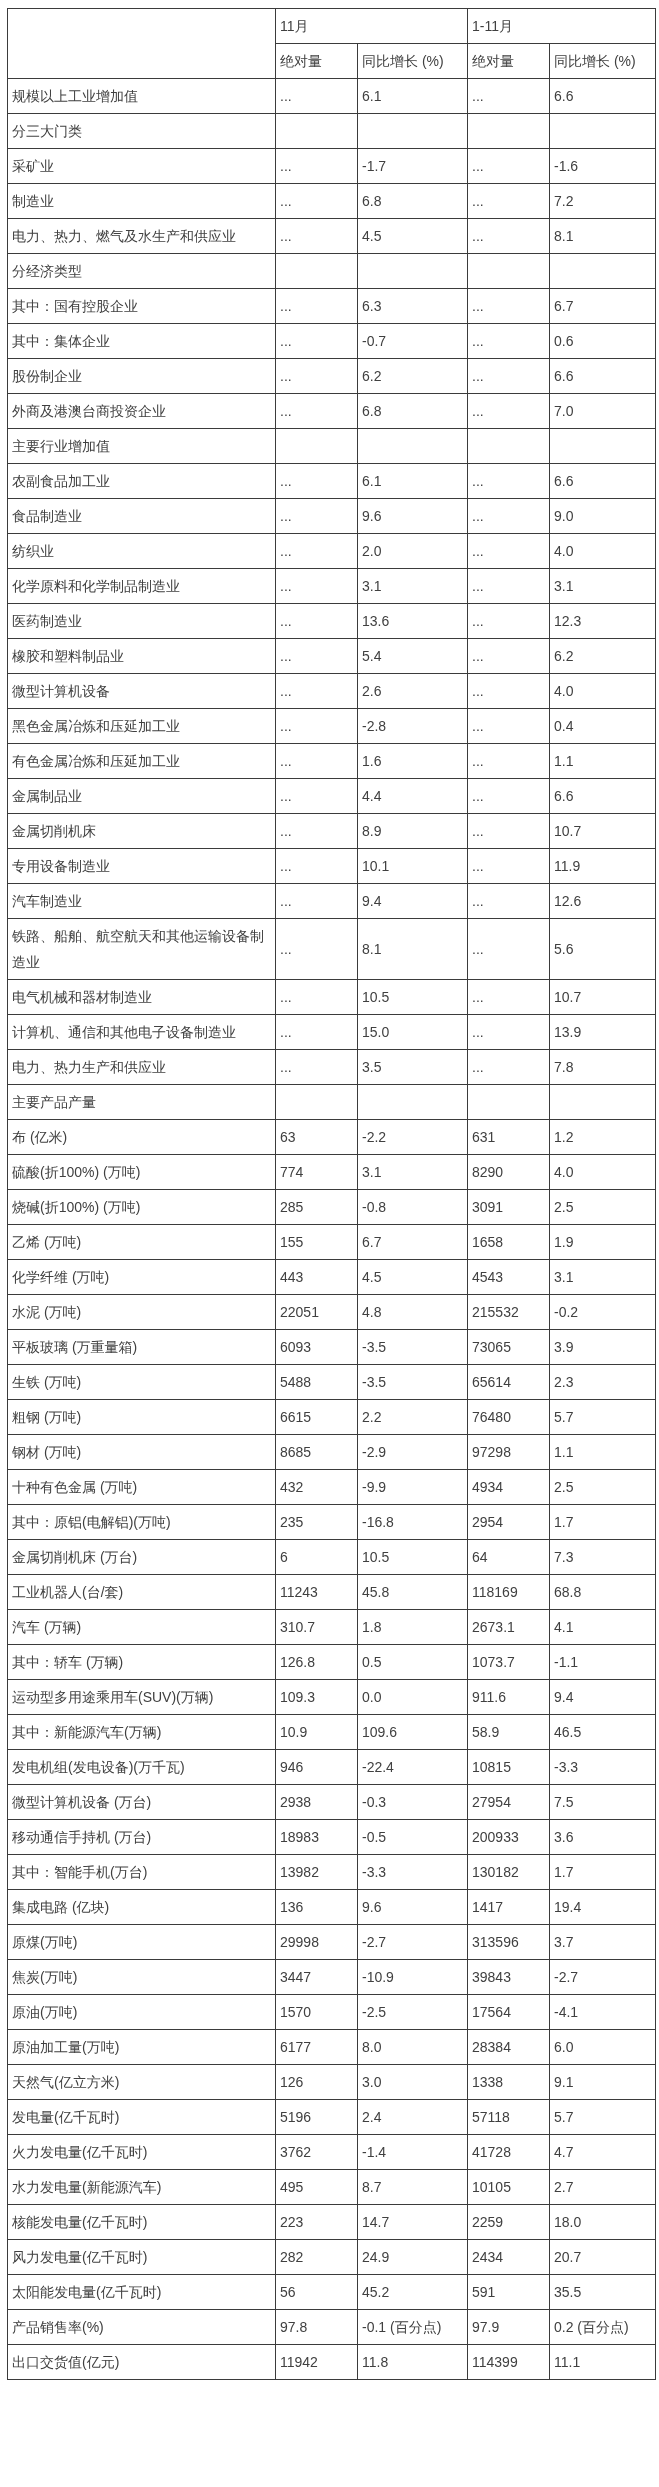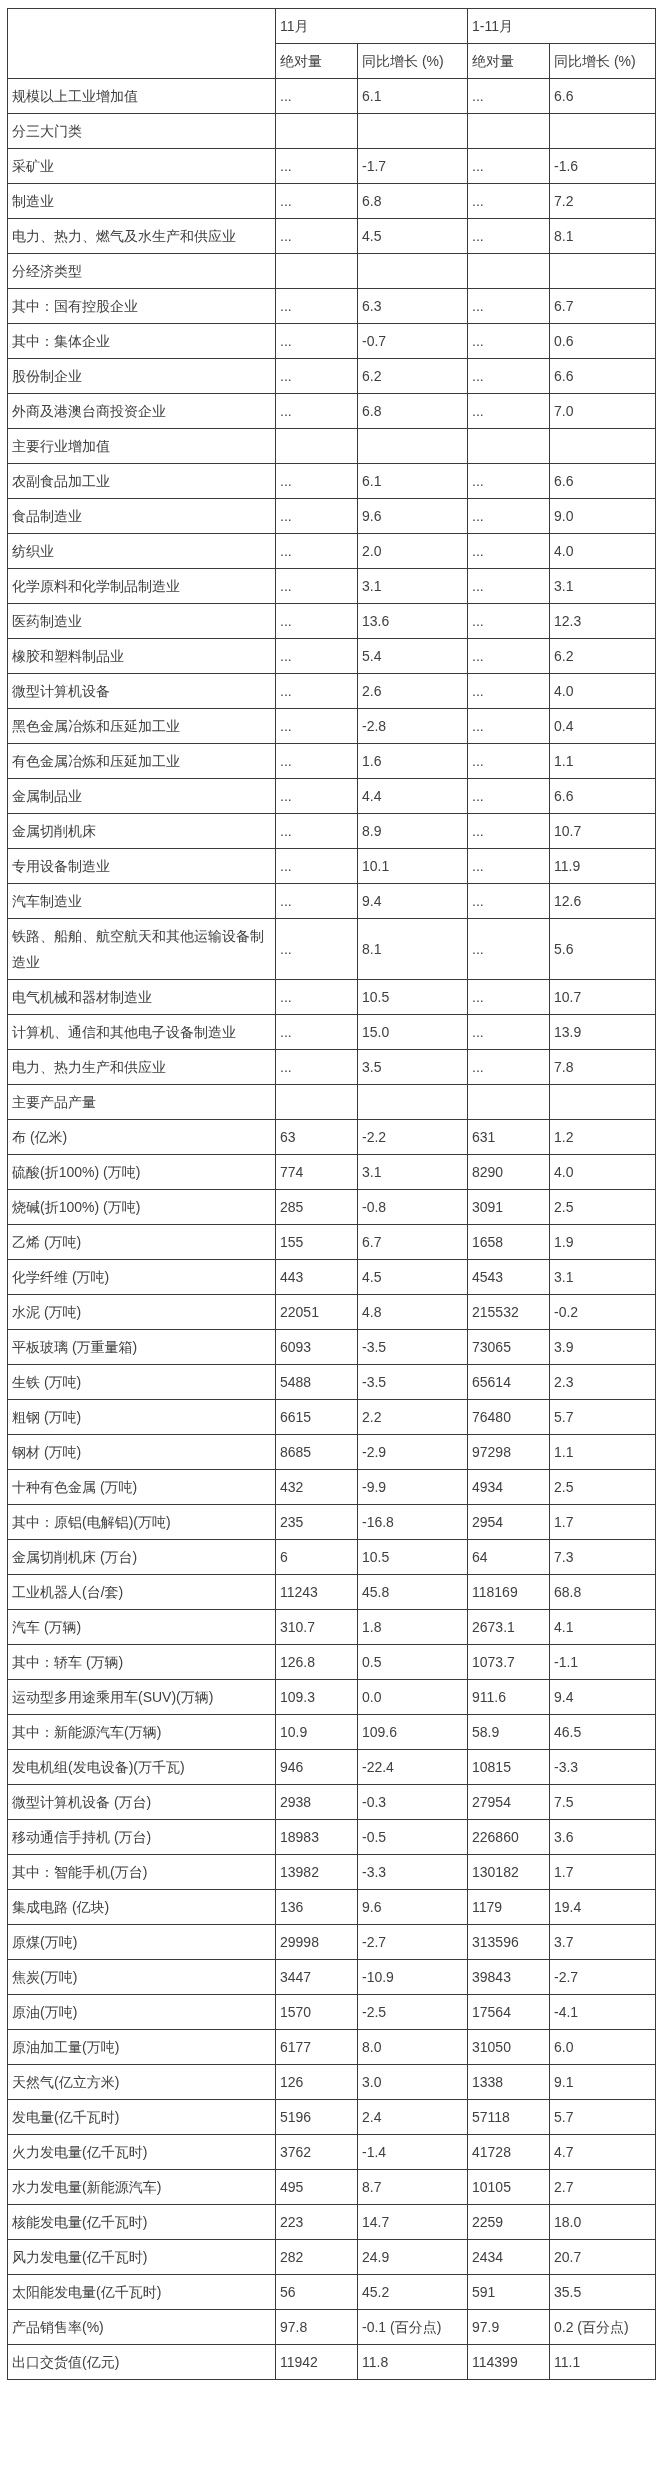--- a/index.html
+++ b/index.html
@@ -403,35 +403,35 @@
     <td>微型计算机设备 (万台)</td>
     <td>2938</td>
     <td>-0.3</td>
     <td>27954</td>
     <td>7.5</td>
   </tr>
       <tr>
     <td>移动通信手持机 (万台)</td>
     <td>18983</td>
     <td>-0.5</td>
-    <td>226860</td>
+    <td>200933</td>
     <td>3.6</td>
   </tr>
       <tr>
     <td>其中：智能手机(万台)</td>
     <td>13982</td>
     <td>-3.3</td>
     <td>130182</td>
     <td>1.7</td>
   </tr>
       <tr>
     <td>集成电路 (亿块)</td>
     <td>136</td>
     <td>9.6</td>
-    <td>1179</td>
+    <td>1417</td>
     <td>19.4</td>
   </tr>
       <tr>
     <td>原煤(万吨)</td>
     <td>29998</td>
     <td>-2.7</td>
     <td>313596</td>
     <td>3.7</td>
   </tr>
       <tr>
@@ -445,21 +445,21 @@
     <td>原油(万吨)</td>
     <td>1570</td>
     <td>-2.5</td>
     <td>17564</td>
     <td>-4.1</td>
   </tr>
       <tr>
     <td>原油加工量(万吨)</td>
     <td>6177</td>
     <td>8.0</td>
-    <td>31050</td>
+    <td>28384</td>
     <td>6.0</td>
   </tr>
       <tr>
     <td>天然气(亿立方米)</td>
     <td>126</td>
     <td>3.0</td>
     <td>1338</td>
     <td>9.1</td>
   </tr>
       <tr>

